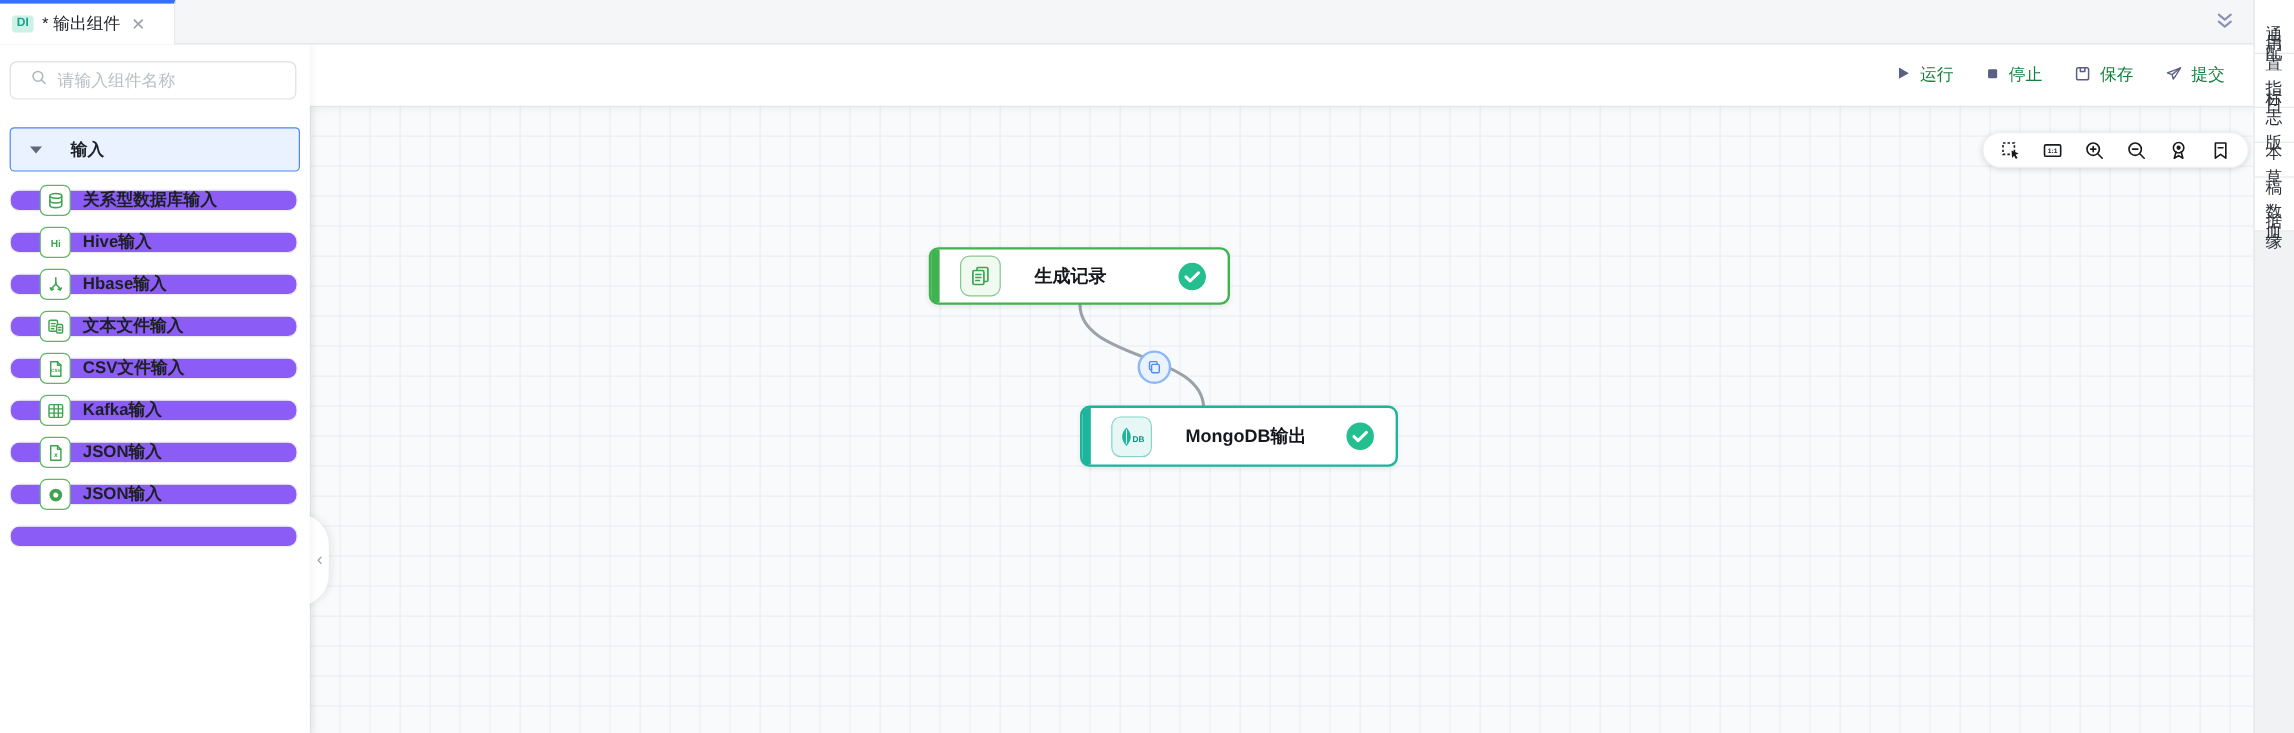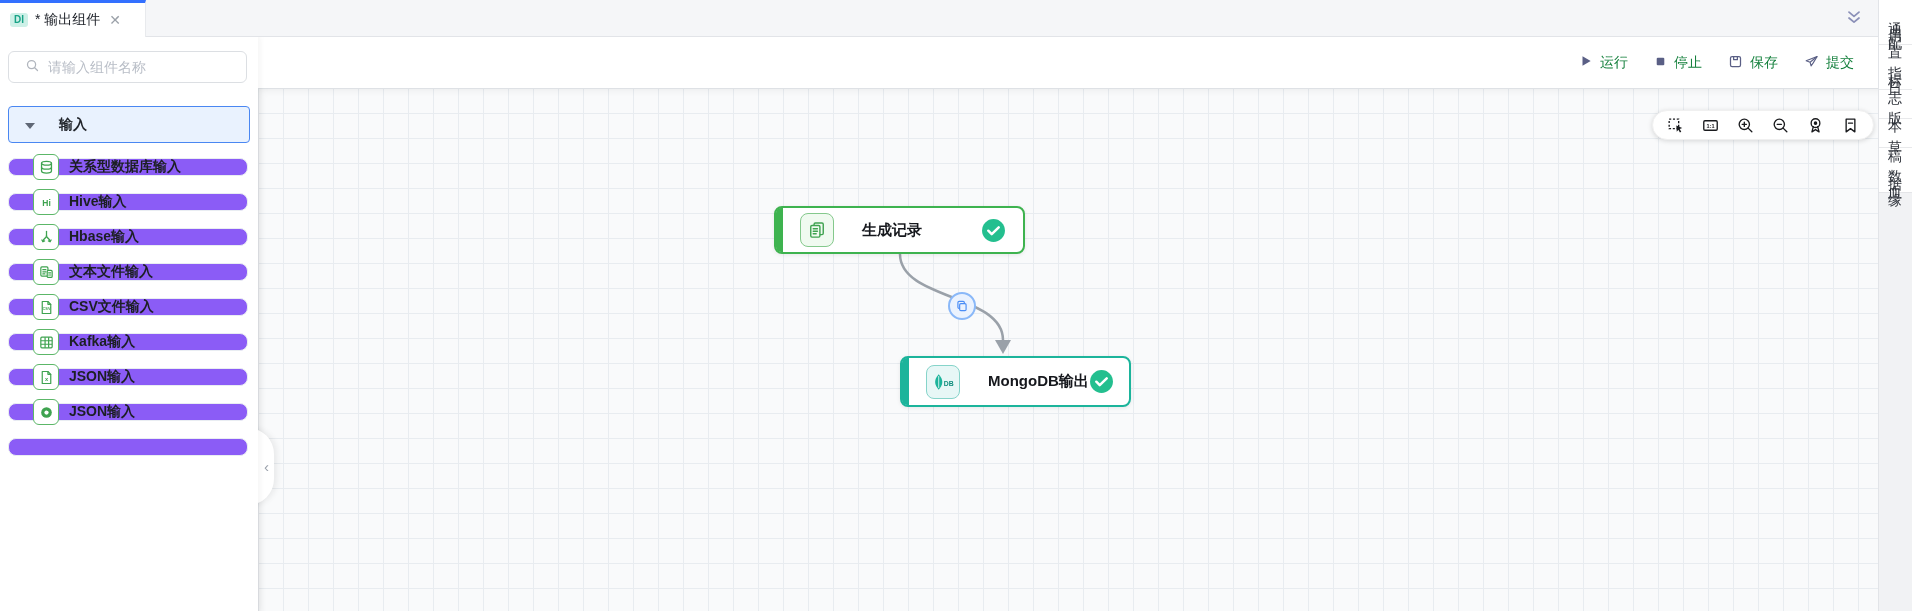--- a/index.html
+++ b/index.html
@@ -64,21 +64,21 @@
   .node .accent { position:absolute; left:0; top:0; bottom:0; width:7px; border-radius:5px 0 0 5px; }
   .node-icon { width:34px; height:34px; border-radius:8px; display:flex; align-items:center;
                justify-content:center; margin-left:24px; flex:none; }
   .node-label { font-size:15px; font-weight:bold; color:#16181d; margin-left:28px; white-space:nowrap; }
   .node-check { margin-left:auto; margin-right:17px; display:flex; }
 
   .node-gen { left:516px; top:118px; width:251px; height:48px; border:2px solid #3eb34f; }
   .node-gen .accent { background:#3eb34f; }
   .node-gen .node-icon { background:#f0faf0; border:1px solid #84c98c; }
 
-  .node-mongo { left:642px; top:268px; width:231px; height:51px; border:2px solid #1cb49b; }
+  .node-mongo { left:642px; top:250px; width:265px; height:51px; border:2px solid #1cb49b; }
   .node-mongo .accent { background:#1cb49b; }
   .node-mongo .node-icon { background:#e7f7f6; border:1px solid #86d4ca; }
 
   .edge-badge { position:absolute; left:690px; top:204px; width:28px; height:28px; border-radius:50%;
                 background:#eaf2fe; border:2px solid #8ab8f8; display:flex; align-items:center;
                 justify-content:center; cursor:pointer; }
 
   .canvas-toolbar { position:absolute; top:22px; right:4px; height:30px; background:#fff;
                     border:1px solid #f0f0f0; border-radius:16px; box-shadow:0 1px 5px rgba(0,0,0,.15);
                     display:flex; align-items:center; gap:16px; padding:0 13px; }

